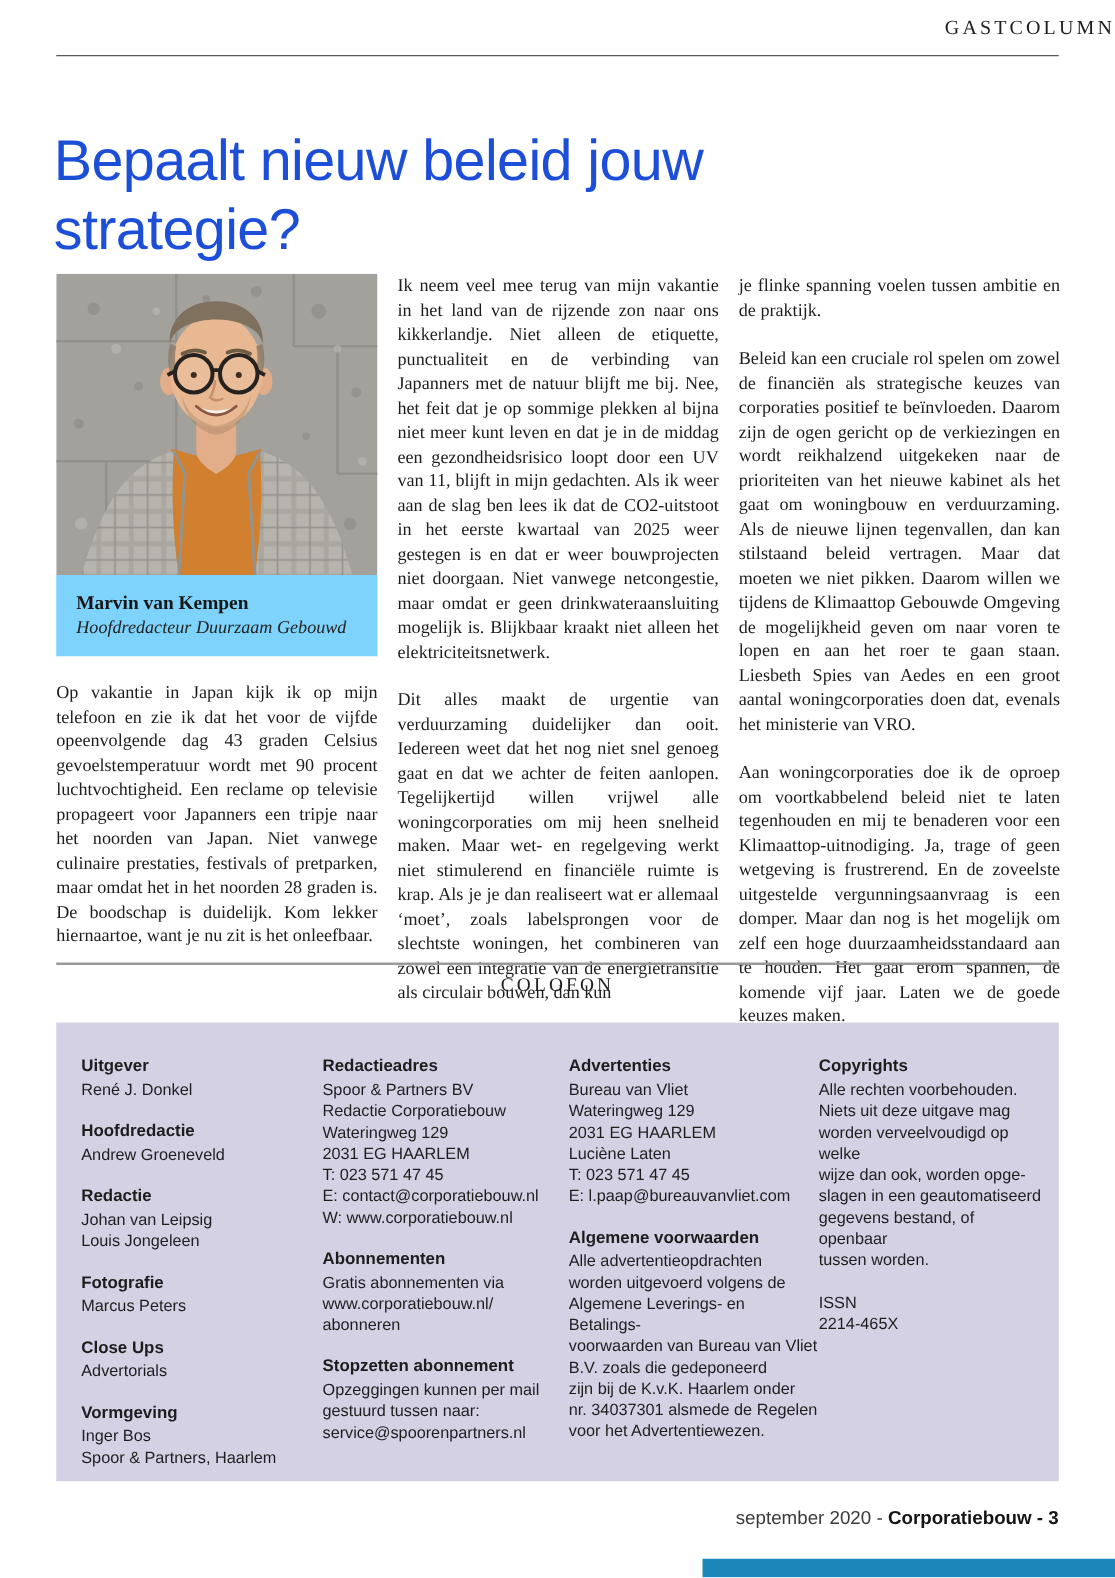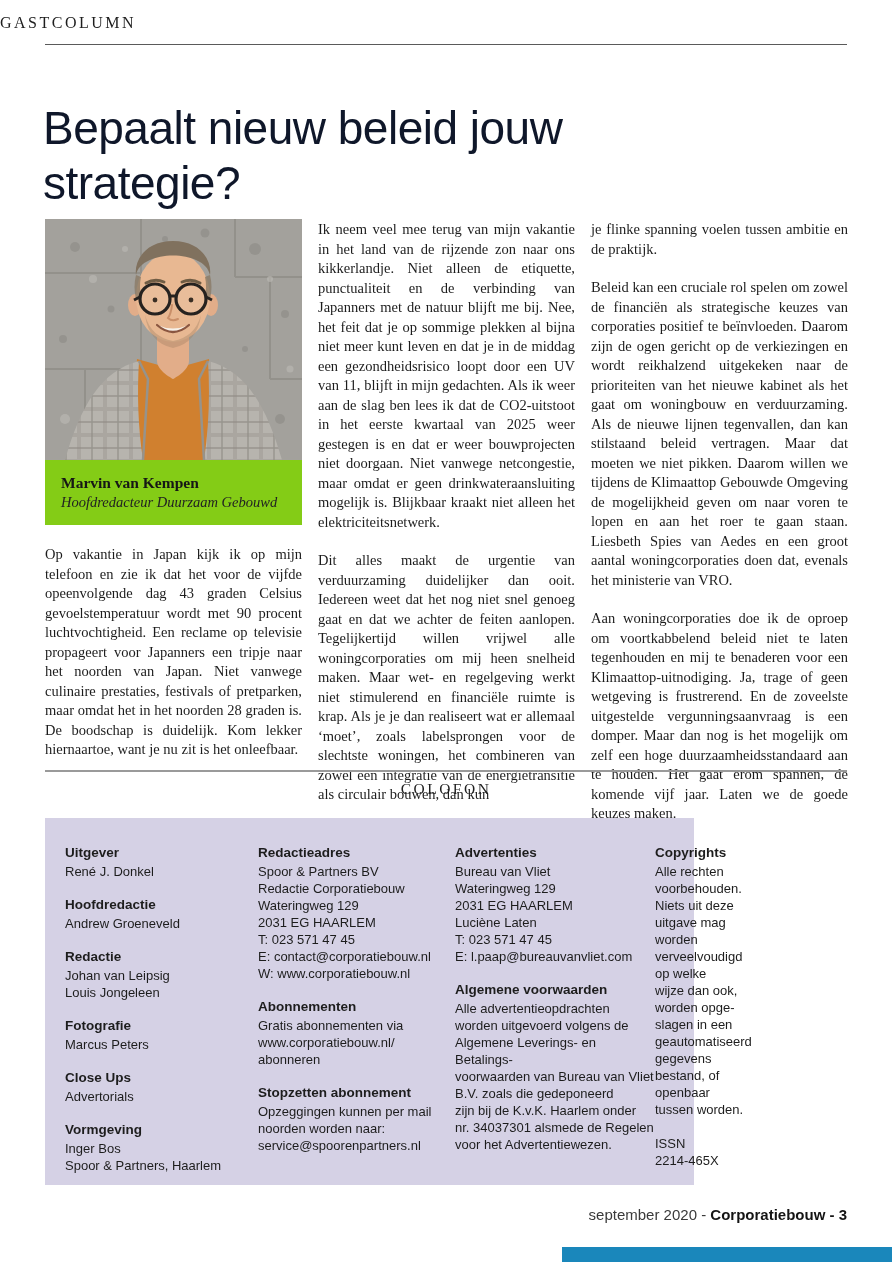--- a/index.html
+++ b/index.html
@@ -1,44 +1,44 @@
 <!DOCTYPE html>
 <html><head>
 <meta charset="utf-8">
 <style>
   html,body{margin:0;padding:0;background:#ffffff;}
   .page{position:relative;width:892px;height:1262px;background:#ffffff;overflow:hidden;
         font-family:"Liberation Serif",serif;color:#1c1c1c;}
 
-  .kicker{position:absolute;top:14px;left:0;right:0;text-align:left;
+  .kicker{position:absolute;top:14px;left:0;right:0;text-align:right;
           font-family:"Liberation Serif",serif;font-size:16px;letter-spacing:2.5px;color:#1e1e1e;}
   .rule-top{position:absolute;left:45px;width:802px;top:44px;border-top:1.6px solid #5a5a5a;}
 
   .article-title{position:absolute;left:43px;top:70px;width:710px;
           font-family:"Liberation Sans",sans-serif;font-weight:400;
-          font-size:46px;line-height:55px;color:#0f172a;letter-spacing:-0.5px;}
+          font-size:46px;line-height:55px;color:#1d4ed8;letter-spacing:-0.5px;}
 
   .photo-wrap{position:absolute;left:45px;top:219px;width:257px;}
   .photo-wrap svg{display:block;}
-  .caption{background:#84cc16;padding:13px 16px 14px;height:38px;}
+  .caption{background:#7dd3fc;padding:13px 16px 14px;height:38px;}
   .caption-name{font-weight:bold;font-size:15.5px;line-height:19px;color:#161616;}
   .caption-role{font-style:italic;font-size:14.5px;line-height:21px;color:#222;}
 
   .article-col{position:absolute;width:257px;font-size:14.5px;line-height:19.5px;
           text-align:justify;color:#1c1c1c;}
   .article-col p{margin:0 0 19px 0;}
   #col1{left:45px;top:545px;}
   #col2{left:318px;top:220px;}
   #col3{left:591px;top:220px;}
 
   .colofon-rule{position:absolute;left:45px;width:802px;top:770px;border-top:2px solid #9a9a9a;}
   .colofon-title{position:absolute;top:780px;left:0;right:0;text-align:center;
           font-family:"Liberation Serif",serif;font-size:15.5px;letter-spacing:2.5px;color:#1e1e1e;}
 
-  .colofon-box{position:absolute;left:45px;top:818px;width:649px;height:367px;background:#d5d1e5;
+  .colofon-box{position:absolute;left:45px;top:818px;width:802px;height:367px;background:#d5d1e5;
           box-sizing:border-box;padding:26px 10px 0 20px;
           display:grid;grid-template-columns:193px 197px 200px 1fr;
           font-family:"Liberation Sans",sans-serif;color:#1d1d1d;}
   .c-section{margin-bottom:16px;}
   .c-heading{font-weight:bold;font-size:13.5px;line-height:17px;margin-bottom:2px;}
   .c-lines{font-size:13px;line-height:17px;}
   .c-lines > div{min-height:17px;}
 
   .footer{position:absolute;top:1206px;right:45px;font-family:"Liberation Sans",sans-serif;
           font-size:15px;color:#3a3a3a;}
@@ -202,21 +202,21 @@
         <div class="c-lines">
             <div>Gratis abonnementen via</div>
             <div>www.corporatiebouw.nl/</div>
             <div>abonneren</div>
           </div>
       </div>
       <div class="c-section">
         <div class="c-heading">Stopzetten abonnement</div>
         <div class="c-lines">
             <div>Opzeggingen kunnen per mail</div>
-            <div>noorden worden naar:</div>
+            <div>gestuurd tussen naar:</div>
             <div>service@spoorenpartners.nl</div>
           </div>
       </div>
     </div>
 
     <div>
       <div class="c-section">
         <div class="c-heading">Advertenties</div>
         <div class="c-lines">
             <div>Bureau van Vliet</div>

